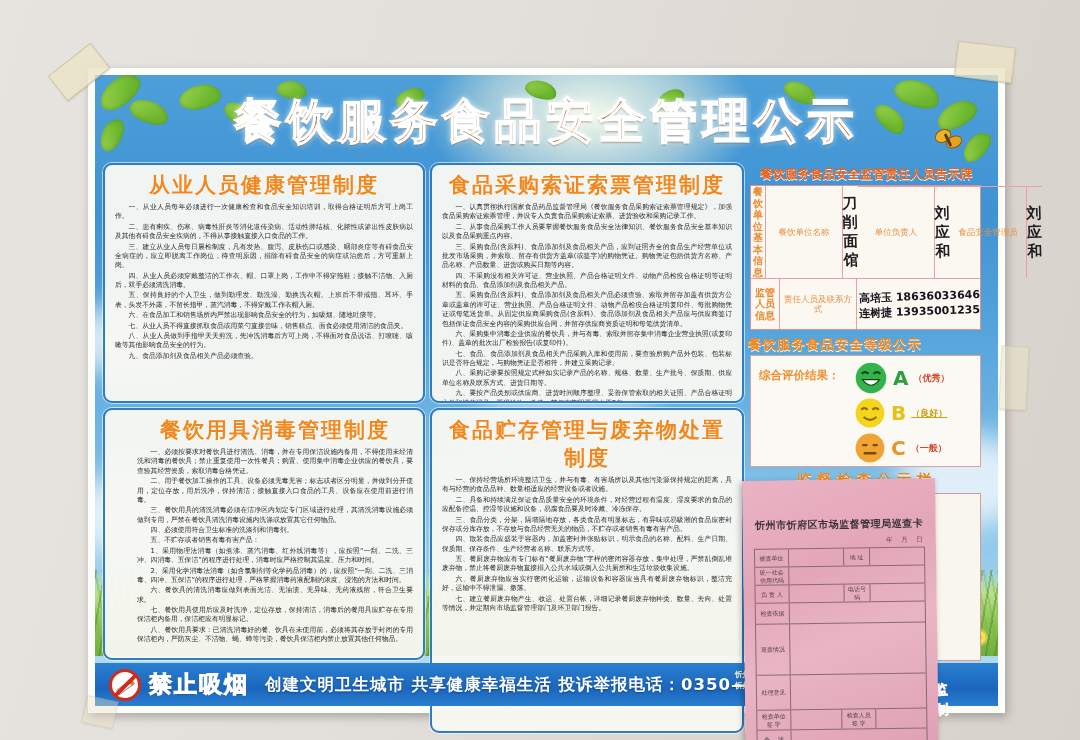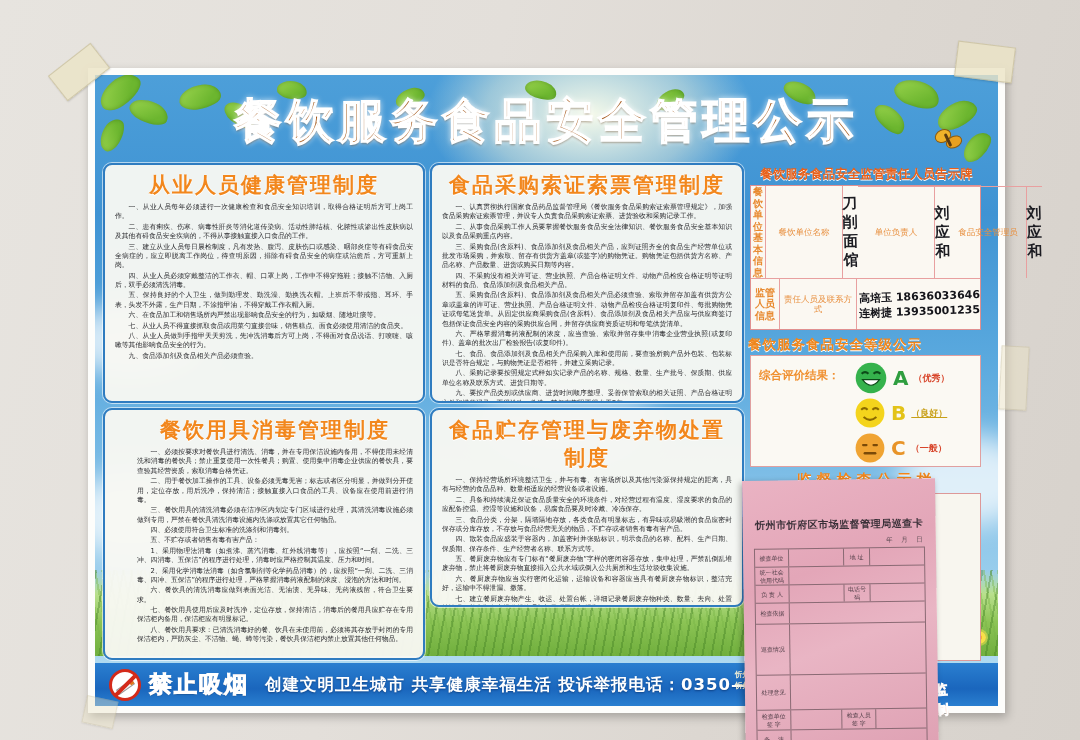--- a/index.html
+++ b/index.html
@@ -150,37 +150,37 @@
 
     <div class="poster-title">餐饮服务食品安全管理公示</div>
 
     <div class="panel" style="left:15px;top:95px;width:322px;height:240px;">
       <h2>从业人员健康管理制度</h2>
       <div class="panel-body">
           <p>一、从业人员每年必须进行一次健康检查和食品安全知识培训，取得合格证明后方可上岗工作。</p>
           <p>二、患有痢疾、伤寒、病毒性肝炎等消化道传染病、活动性肺结核、化脓性或渗出性皮肤病以及其他有碍食品安全疾病的，不得从事接触直接入口食品的工作。</p>
           <p>三、建立从业人员每日晨检制度，凡有发热、腹泻、皮肤伤口或感染、咽部炎症等有碍食品安全病症的，应立即脱离工作岗位，待查明原因，排除有碍食品安全的病症或治愈后，方可重新上岗。</p>
           <p>四、从业人员必须穿戴整洁的工作衣、帽、口罩上岗，工作中不得穿拖鞋；接触不洁物、入厕后，双手必须清洗消毒。</p>
-          <p>五、保持良好的个人卫生，做到勤理发、勤洗澡、勤换洗衣帽。上班后不带戒指、耳环、手表，头发不外露，生产日期，不涂指甲油，不得穿戴工作衣帽入厕。</p>
+          <p>五、保持良好的个人卫生，做到勤理发、勤洗澡、勤换洗衣帽。上班后不带戒指、耳环、手表，头发不外露，不留长指甲，蒸汽消毒，不得穿戴工作衣帽入厕。</p>
           <p>六、在食品加工和销售场所内严禁出现影响食品安全的行为，如吸烟、随地吐痰等。</p>
           <p>七、从业人员不得直接抓取食品或用菜勺直接尝味，销售糕点、面食必须使用清洁的食品夹。</p>
           <p>八、从业人员做到手指甲天天剪洗，先冲洗消毒后方可上岗，不得面对食品说话、打喷嚏、咳嗽等其他影响食品安全的行为。</p>
           <p>九、食品添加剂及食品相关产品必须查验。</p>
         </div>
     </div>
 
     <div class="panel" style="left:342px;top:95px;width:314px;height:240px;">
       <h2>食品采购索证索票管理制度</h2>
       <div class="panel-body">
           <p>一、认真贯彻执行国家食品药品监督管理局《餐饮服务食品采购索证索票管理规定》，加强食品采购索证索票管理，并设专人负责食品采购索证索票、进货验收和采购记录工作。</p>
           <p>二、从事食品采购工作人员要掌握餐饮服务食品安全法律知识、餐饮服务食品安全基本知识以及食品采购重点内容。</p>
           <p>三、采购食品(含原料)、食品添加剂及食品相关产品，应到证照齐全的食品生产经营单位或批发市场采购，并索取、留存有供货方盖章(或签字)的购物凭证。购物凭证包括供货方名称、产品名称、产品数量、进货或购买日期等内容。</p>
           <p>四、不采购没有相关许可证、营业执照、产品合格证明文件、动物产品检疫合格证明等证明材料的食品、食品添加剂及食品相关产品。</p>
           <p>五、采购食品(含原料)、食品添加剂及食品相关产品必须查验、索取并留存加盖有供货方公章或盖章的许可证、营业执照、产品合格证明文件、动物产品检疫合格证明复印件、每批购物凭证或每笔送货单。从固定供应商采购食品(含原料)、食品添加剂及食品相关产品应与供应商签订包括保证食品安全内容的采购供应合同，并留存供应商资质证明和每笔供货清单。</p>
-          <p>六、严格掌握消毒药液配制的浓度，应当查验、索取并留存集中消毒企业营业执照(或复印件)、盖章的批次出厂检验报告(或复印件)。</p>
+          <p>六、采购集中消毒企业供应的餐饮具，并与有毒、索取并留存集中消毒企业营业执照(或复印件)、盖章的批次出厂检验报告(或复印件)。</p>
           <p>七、食品、食品添加剂及食品相关产品采购入库和使用前，要查验所购产品外包装、包装标识是否符合规定，与购物凭证是否相符，并建立采购记录。</p>
           <p>八、采购记录要按照规定式样如实记录产品的名称、规格、数量、生产批号、保质期、供应单位名称及联系方式、进货日期等。</p>
           <p>九、要按产品类别或供应商、进货时间顺序整理、妥善保管索取的相关证照、产品合格证明文件和进货记录，不得涂改、伪造，其保存期限不得少于2年。</p>
         </div>
     </div>
 
     <div class="panel" style="left:15px;top:340px;width:322px;height:252px;padding-left:32px;">
       <h2>餐饮用具消毒管理制度</h2>
       <div class="panel-body">
           <p>一、必须按要求对餐饮具进行清洗、消毒，并在专用保洁设施内备用，不得使用未经清洗和消毒的餐饮具；禁止重复使用一次性餐具；购置、使用集中消毒企业供应的餐饮具，要查验其经营资质，索取消毒合格凭证。</p>
@@ -189,21 +189,21 @@
           <p>四、必须使用符合卫生标准的洗涤剂和消毒剂。</p>
           <p>五、不贮存或者销售有毒有害产品：</p>
           <p>1、采用物理法消毒（如煮沸、蒸汽消毒、红外线消毒等），应按照“一刮、二洗、三冲、四消毒、五保洁”的程序进行处理，消毒时应严格控制其温度、压力和时间。</p>
           <p>2、采用化学消毒法消毒（如含氯制剂等化学药品消毒）的，应按照“一刮、二洗、三消毒、四冲、五保洁”的程序进行处理，严格掌握消毒药液配制的浓度、浸泡的方法和时间。</p>
           <p>六、餐饮具的清洗消毒应做到表面光洁、无油渍、无异味、无药液残留，符合卫生要求。</p>
           <p>七、餐饮用具使用后应及时洗净，定位存放，保持清洁，消毒后的餐用具应贮存在专用保洁柜内备用，保洁柜应有明显标记。</p>
           <p>八、餐饮用具要求：已清洗消毒好的餐、饮具在未使用前，必须将其存放于封闭的专用保洁柜内，严防灰尘、不洁物、蝇、蟑等污染，餐饮具保洁柜内禁止放置其他任何物品。</p>
         </div>
     </div>
 
-    <div class="panel" style="left:342px;top:340px;width:314px;height:199px;">
+    <div class="panel" style="left:342px;top:340px;width:314px;height:325px;">
       <h2>食品贮存管理与废弃物处置制度</h2>
       <div class="panel-body">
           <p>一、保持经营场所环境整洁卫生，并与有毒、有害场所以及其他污染源保持规定的距离，具有与经营的食品品种、数量相适应的经营设备或者设施。</p>
           <p>二、具备和持续满足保证食品质量安全的环境条件，对经营过程有温度、湿度要求的食品的应配备控温、控湿等设施和设备，易腐食品要及时冷藏、冷冻保存。</p>
           <p>三、食品分类，分架，隔墙隔地存放，各类食品有明显标志，有异味或易吸潮的食品应密封保存或分库存放，不存放与食品经营无关的物品，不贮存或者销售有毒有害产品。</p>
           <p>四、散装食品应盛装于容器内，加盖密封并张贴标识，明示食品的名称、配料、生产日期、保质期、保存条件、生产经营者名称、联系方式等。</p>
           <p>五、餐厨废弃物应有专门标有“餐厨废弃物”字样的密闭容器存放，集中处理，严禁乱倒乱堆废弃物，禁止将餐厨废弃物直接排入公共水域或倒入公共厕所和生活垃圾收集设施。</p>
           <p>六、餐厨废弃物应当实行密闭化运输，运输设备和容器应当具有餐厨废弃物标识，整洁完好，运输中不得泄漏、撒落。</p>
           <p>七、建立餐厨废弃物产生、收运、处置台帐，详细记录餐厨废弃物种类、数量、去向、处置等情况，并定期向市场监督管理部门及环卫部门报告。</p>
         </div>

